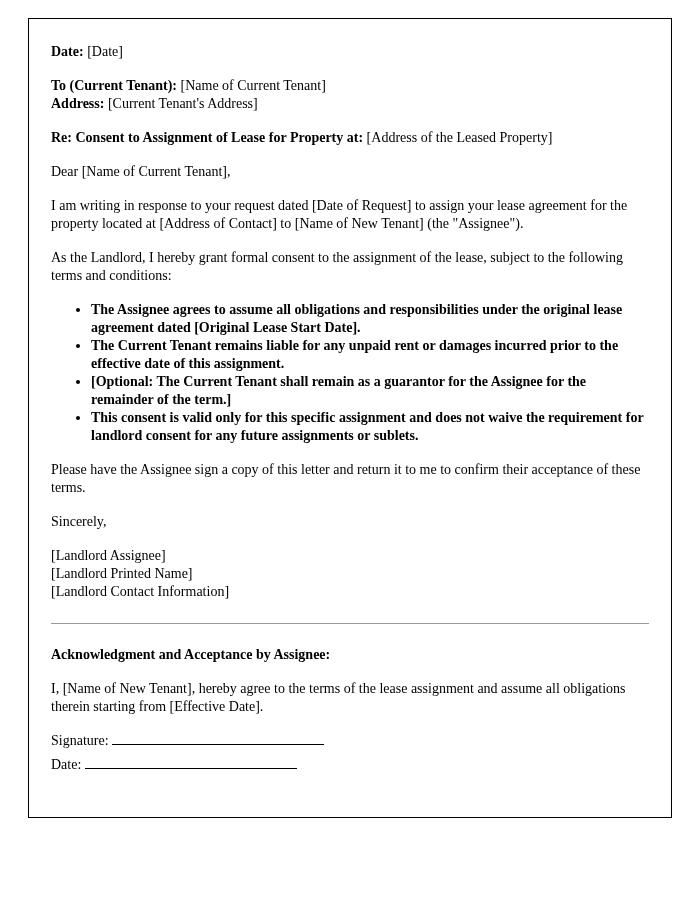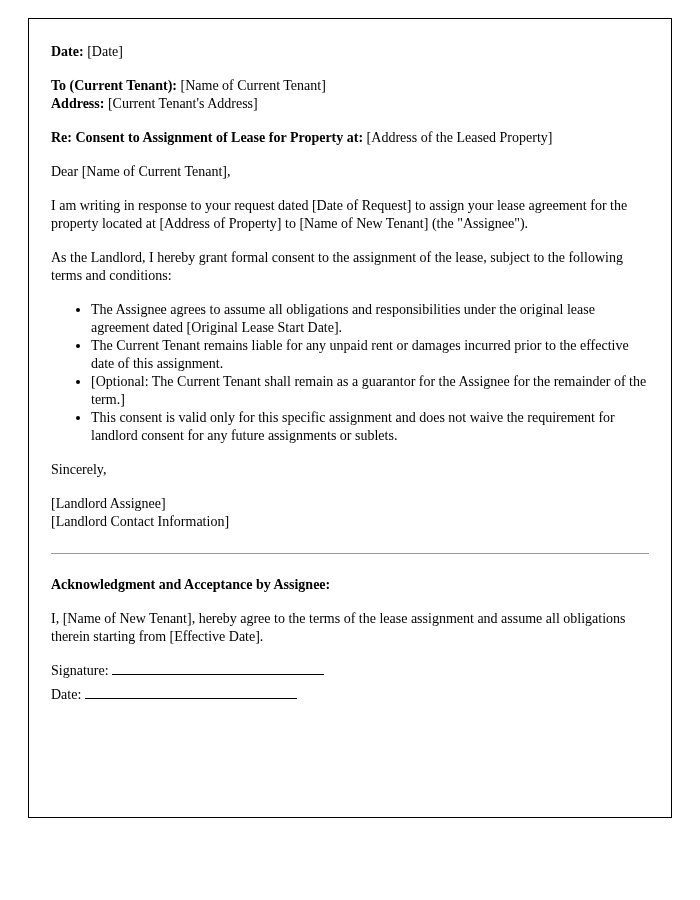--- a/index.html
+++ b/index.html
@@ -35,20 +35,21 @@
   .block {
     margin: 0 0 16px 0;
   }
   b, strong, .bold {
     font-weight: bold;
   }
   ul.terms {
     margin: 0 0 16px 0;
     padding-left: 40px;
     list-style-type: disc;
+    font-weight: bold;
   }
   ul.terms li {
     margin: 0;
   }
   hr.divider {
     border: none;
     border-top: 1px solid #999999;
     margin: 22px 0 22px 0;
   }
   .sig-line {
@@ -83,37 +84,39 @@
     </p>
   </div>
 
   <p>
     <strong>Re: Consent to Assignment of Lease for Property at:</strong>
     <span>[Address of the Leased Property]</span>
   </p>
 
   <p>Dear [Name of Current Tenant],</p>
 
-  <p>I am writing in response to your request dated [Date of Request] to assign your lease agreement for the property located at [Address of Property] to [Name of New Tenant] (the "Assignee").</p>
+  <p>I am writing in response to your request dated [Date of Request] to assign your lease agreement for the property located at [Address of Contact] to [Name of New Tenant] (the "Assignee").</p>
 
   <p>As the Landlord, I hereby grant formal consent to the assignment of the lease, subject to the following terms and conditions:</p>
 
   <ul class="terms">
     <li>The Assignee agrees to assume all obligations and responsibilities under the original lease agreement dated [Original Lease Start Date].</li>
     <li>The Current Tenant remains liable for any unpaid rent or damages incurred prior to the effective date of this assignment.</li>
     <li>[Optional: The Current Tenant shall remain as a guarantor for the Assignee for the remainder of the term.]</li>
     <li>This consent is valid only for this specific assignment and does not waive the requirement for landlord consent for any future assignments or sublets.</li>
   </ul>
 
 
+  <p>Please have the Assignee sign a copy of this letter and return it to me to confirm their acceptance of these terms.</p>
 
   <p>Sincerely,</p>
 
   <div class="block">
     <p class="tight">[Landlord Assignee]</p>
+    <p class="tight">[Landlord Printed Name]</p>
     <p class="tight">[Landlord Contact Information]</p>
   </div>
 
   <hr class="divider">
 
   <p>
     <strong>Acknowledgment and Acceptance by Assignee:</strong>
   </p>
 
   <p>I, [Name of New Tenant], hereby agree to the terms of the lease assignment and assume all obligations therein starting from [Effective Date].</p>

